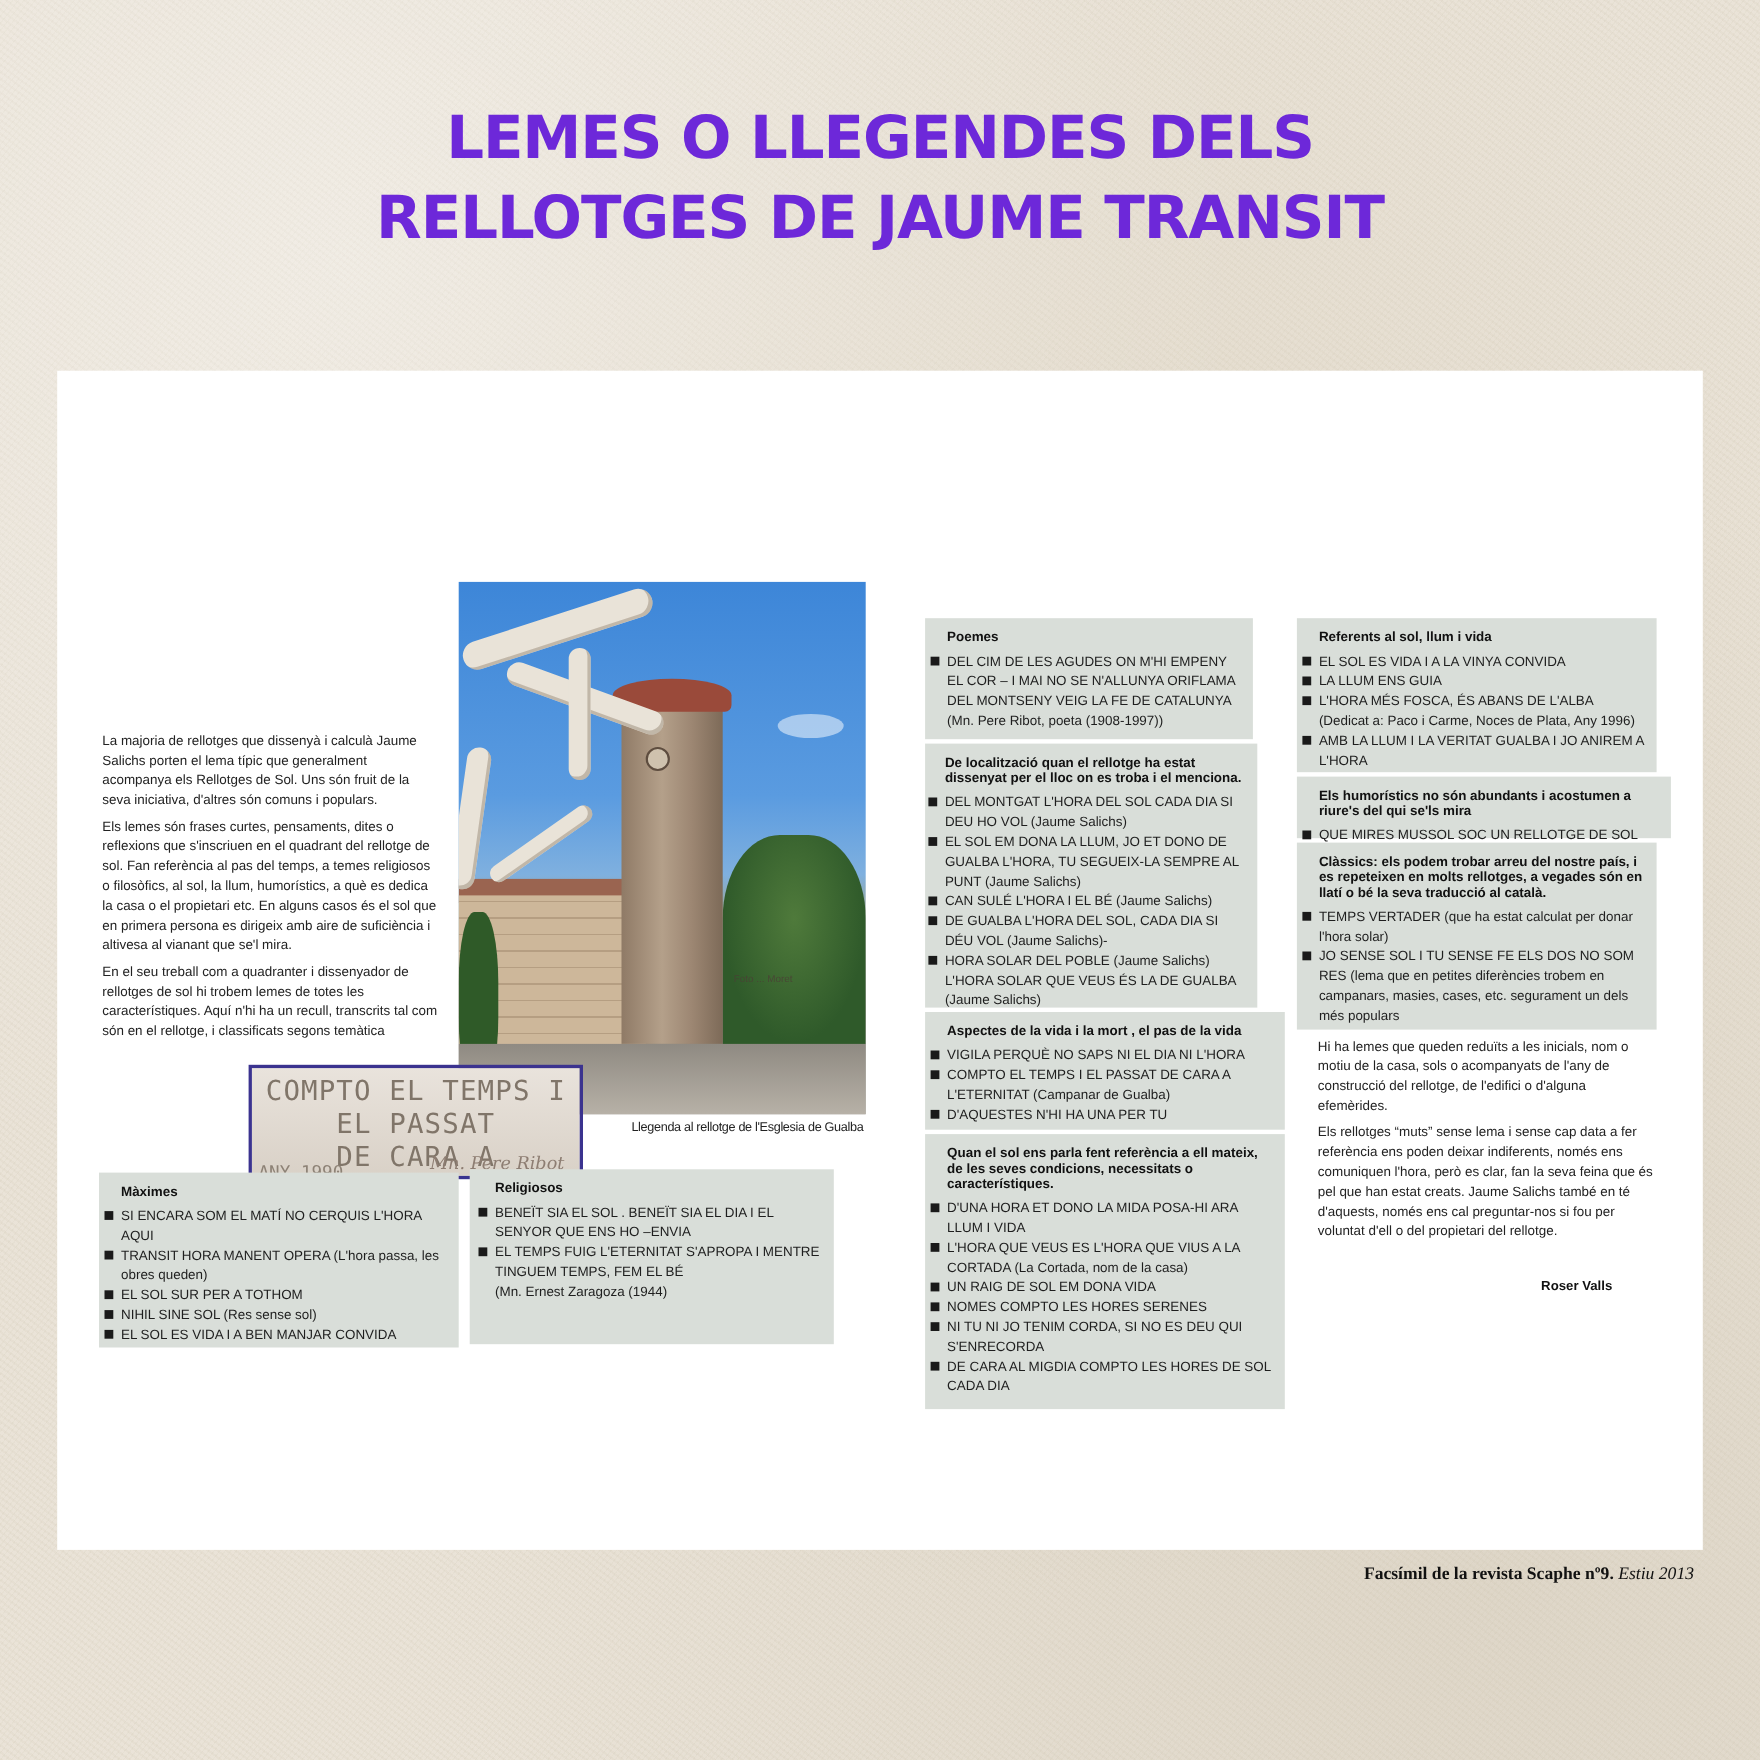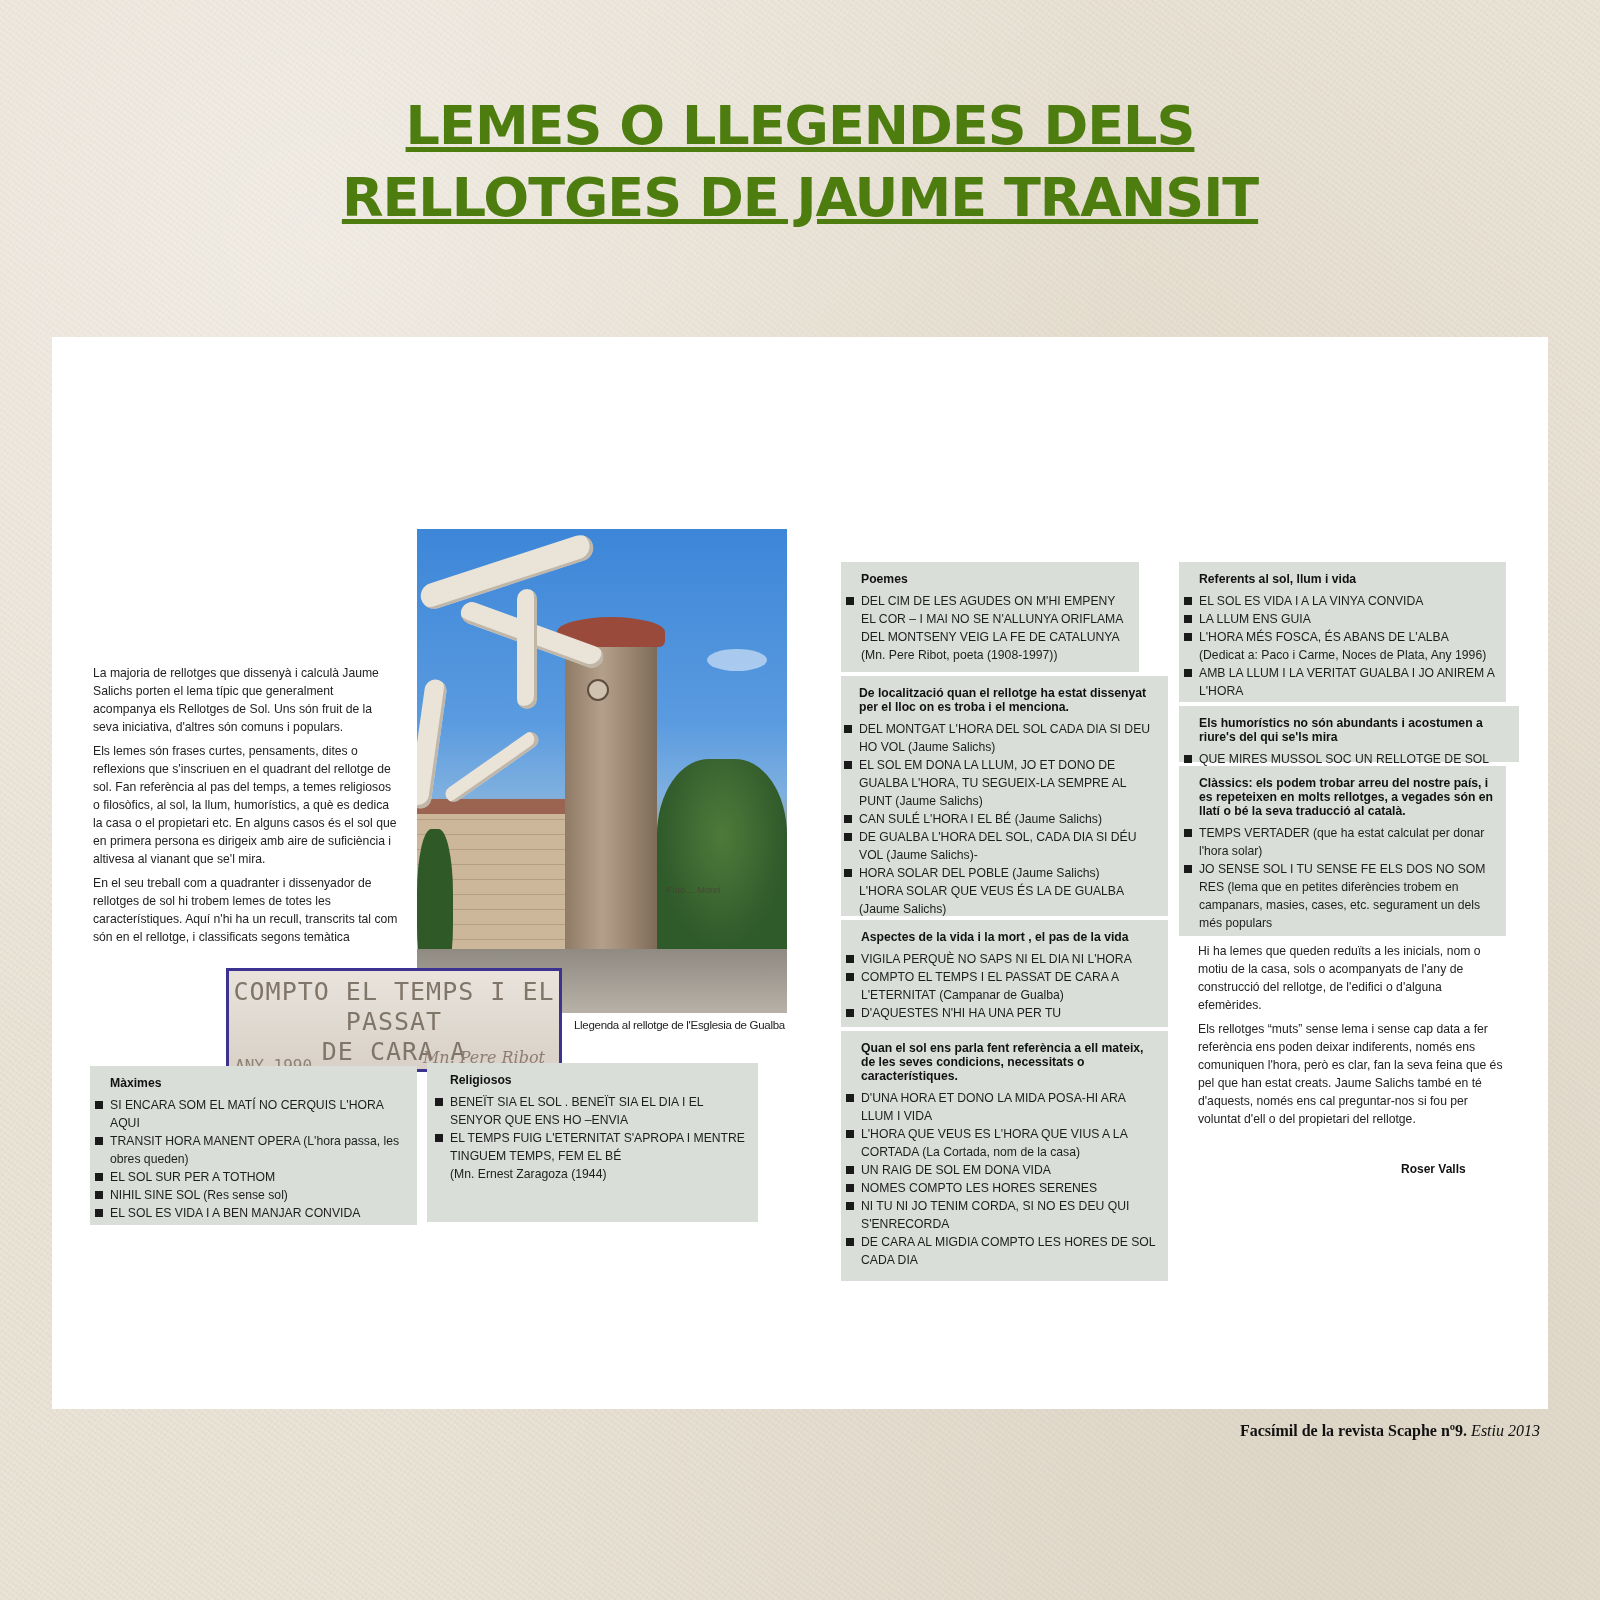--- a/index.html
+++ b/index.html
@@ -10,23 +10,23 @@
     background:
       radial-gradient(ellipse at 20% 15%, rgba(255,255,255,0.35), rgba(255,255,255,0) 45%),
       radial-gradient(ellipse at 85% 90%, rgba(200,190,170,0.35), rgba(200,190,170,0) 50%),
       radial-gradient(ellipse at 60% 40%, rgba(215,205,185,0.4), rgba(215,205,185,0) 60%),
       repeating-linear-gradient(37deg, rgba(180,170,150,0.06) 0 2px, rgba(255,255,255,0.05) 2px 5px),
       repeating-linear-gradient(-52deg, rgba(170,160,140,0.05) 0 1px, rgba(255,255,255,0.04) 1px 4px),
       #e8e1d4;
   }
   .title {
     position: absolute; left: 0; top: 90px; width: 1600px;
-    text-align: center; color: #4d7c0f;
+    text-align: center; color: #6d28d9;
     font-family: "DejaVu Sans", sans-serif; font-weight: bold;
-    font-size: 54px; line-height: 72px; letter-spacing: -1px; text-decoration: underline;
+    font-size: 54px; line-height: 72px; letter-spacing: -1px;
   }
   .sheet {
     position: absolute; left: 52px; top: 337px; width: 1496px; height: 1072px;
     background: #ffffff;
   }
   .footer {
     position: absolute; right: 60px; top: 1422px;
     font-family: Liberation Serif, serif; font-size: 16px; color: #111;
   }
   .footer b { font-weight: bold; }
@@ -55,21 +55,21 @@
     background: repeating-linear-gradient(0deg, #cdb79a 0 14px, #b59e82 14px 15px); }
   .photo .roof { position: absolute; left: 0; top: 270px; width: 175px; height: 22px; background: #9a6450; }
   .photo .trees { position: absolute; left: 240px; top: 230px; width: 130px; height: 190px;
     background: radial-gradient(ellipse at 50% 40%, #4f7a3b, #2f5a2a 70%); border-radius: 40% 40% 0 0; }
   .photo .leftbush { position: absolute; left: 0; top: 300px; width: 36px; height: 160px; background: #2f5a28; border-radius: 40%; }
   .photo .ground { position: absolute; left: 0; top: 420px; width: 370px; height: 64px; background: linear-gradient(180deg, #8f8a82, #b7b1a7); }
   .photo .branch { position: absolute; background: #e9e3d8; border-radius: 14px; box-shadow: inset -3px -3px 0 rgba(120,100,80,0.35); }
   .photo .credit { position: absolute; left: 250px; top: 356px; font-size: 9px; color: #4a3f35; opacity: 0.8; }
 
   .inscription {
-    left: 226px; top: 968px; width: 336px; height: 104px;
+    left: 226px; top: 968px; width: 304px; height: 104px;
     background: linear-gradient(180deg, #e9e3dc, #d9d1c7);
     border: 3px solid #3b338f;
     font-family: "DejaVu Sans Mono", monospace;
     color: #807569; text-align: center;
     overflow: hidden;
   }
   .inscription .l1 { font-size: 25px; line-height: 30px; margin-top: 6px; letter-spacing: 1px; }
   .inscription .l2 { font-size: 25px; line-height: 30px; letter-spacing: 1px; }
   .inscription .yr { position: absolute; left: 6px; bottom: -6px; font-size: 16px; color: #8d8276; }
   .inscription .sig { position: absolute; right: 14px; bottom: 2px; font-family: "DejaVu Serif", serif; font-style: italic; font-size: 16px; color: #8d7d72; }
@@ -84,21 +84,21 @@
   .box ul { list-style: none; }
   .box li { position: relative; padding-left: 0; }
   .box li.bullet::before {
     content: ""; position: absolute; left: -15px; top: 5px; width: 8px; height: 8px; background: #1a1a1a;
   }
   .box li.plain { }
 
   .b-maximes   { left: 90px;  top: 1066px; width: 327px; height: 159px; padding-left: 20px; }
   .b-religiosos{ left: 427px; top: 1063px; width: 331px; height: 159px; padding-left: 15px; }
   .b-poemes    { left: 841px; top: 562px;  width: 298px; height: 110px; padding-left: 20px; }
-  .b-local     { left: 841px; top: 676px;  width: 327px; height: 240px; }
+  .b-local     { left: 841px; top: 676px;  width: 302px; height: 240px; }
   .b-aspectes  { left: 841px; top: 920px;  width: 327px; height: 107px; padding-left: 20px; }
   .b-quan      { left: 841px; top: 1031px; width: 327px; height: 250px; padding-left: 20px; }
   .b-referents { left: 1179px; top: 562px; width: 327px; height: 140px; padding-left: 20px; }
   .b-humor     { left: 1179px; top: 706px; width: 340px; height: 56px;  padding-left: 20px; }
   .b-classics  { left: 1179px; top: 766px; width: 327px; height: 170px; padding-left: 20px; }
 
   .outro { left: 1198px; top: 942px; width: 310px; }
   .author { left: 1401px; top: 1162px; font-size: 12px; font-weight: bold; color: #111; }
 </style>
 </head>

